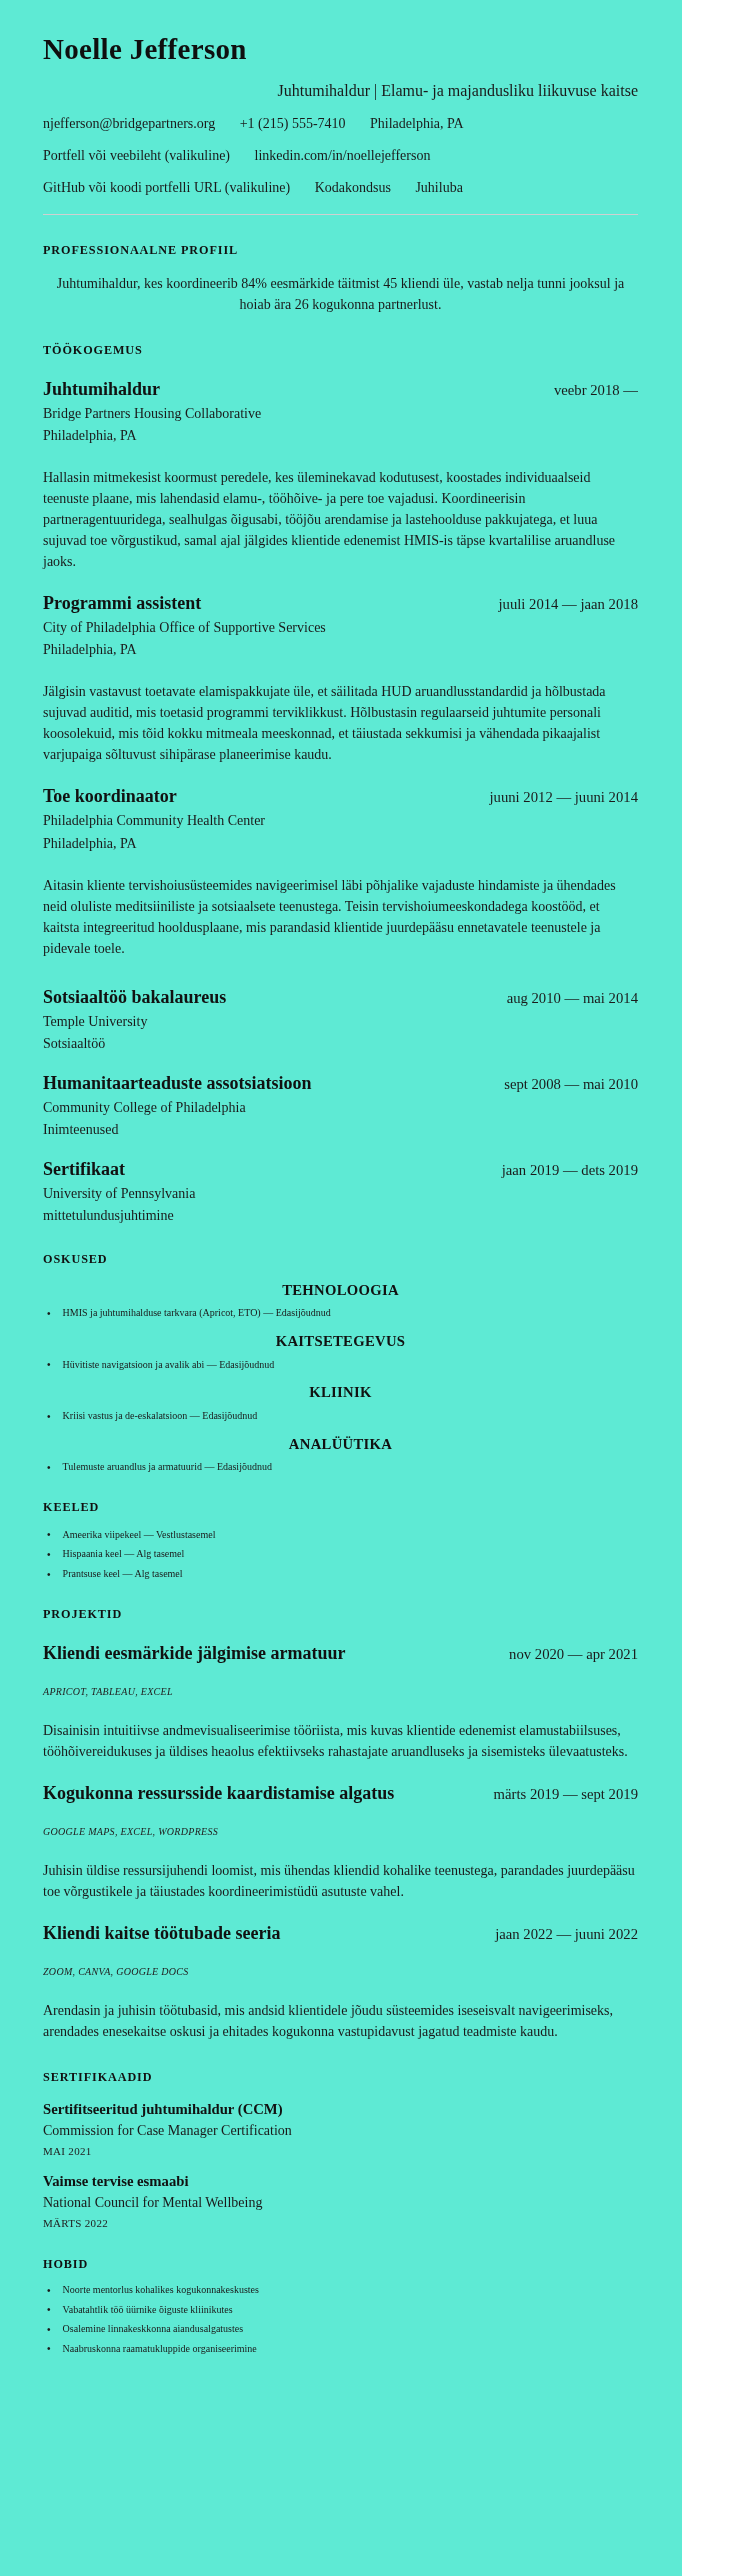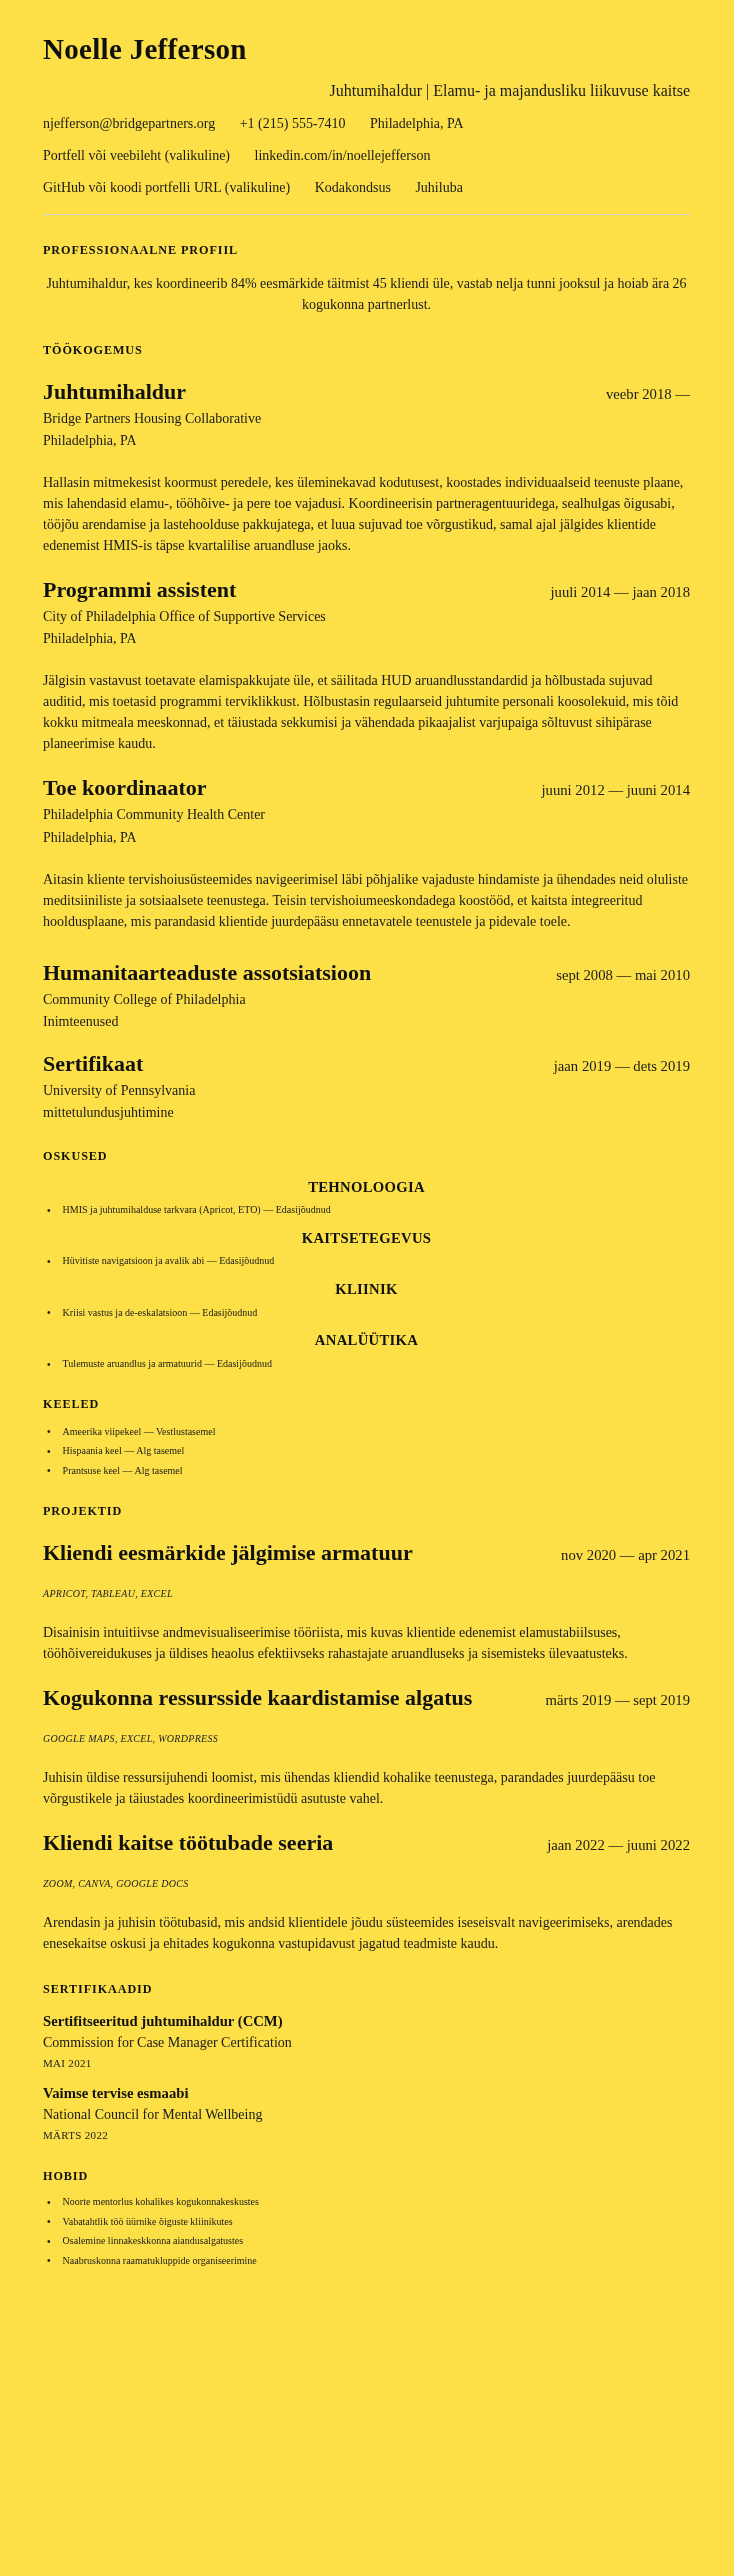--- a/index.html
+++ b/index.html
@@ -1,21 +1,21 @@
 <!DOCTYPE html>
 <html style="font-size:9.8px"><head>
 <meta charset="utf-8">
 <style>
   html, body { margin: 0; padding: 0; background: #ffffff; }
   .page {
-    width: 734px;
+    width: 682px;
     min-height: 2576px;
     box-sizing: border-box;
     padding: 34px 44px 24.5px 43px;
-    background: #fde047;
+    background: #5eead4;
     font-family: "Liberation Serif", "DejaVu Serif", serif;
     color: #1a1a1a;
     overflow: hidden;
   }
   .name {
     font-size: 29px;
     font-weight: bold;
     color: #0f0f0f;
     margin: 0;
     line-height: 1.1;
@@ -29,21 +29,21 @@
   .section-heading {
     font-size: 12.2px;
     font-weight: bold;
     letter-spacing: 0.9px;
     color: #111111;
   }
   .para { font-size: 14px; line-height: 1.5; margin-top: 14.7px; text-align: center; }
 
   .entry { margin-top: 21px; }
   .entry-head { display: flex; justify-content: space-between; align-items: baseline; }
-  .entry-title { font-size: 22px; font-weight: bold; color: #111111; }
+  .entry-title { font-size: 18px; font-weight: bold; color: #111111; }
   .entry-dates { font-size: 14.7px; white-space: nowrap; }
   .entry-sub { font-size: 14px; margin-top: 6.1px; }
   .entry-desc { font-size: 14px; line-height: 1.5; margin-top: 23px; }
 
   .skill-group { margin-top: 14.7px; }
   .skill-cat { font-size: 14.7px; font-weight: bold; letter-spacing: 0.3px; color: #111111; text-align: center; }
 
   ul.bullets { list-style: none; margin: 7.3px 0 0 0; padding: 0; font-size: 10px; }
   ul.bullets li { margin-top: 8.6px; padding-left: 19.6px; position: relative; }
   ul.bullets li::before {
@@ -122,20 +122,28 @@
         <span class="entry-dates">juuni 2012 — juuni 2014</span>
       </div>
       <div class="entry-sub">Philadelphia Community Health Center</div>
       <div class="entry-sub">Philadelphia, PA</div>
       <div class="entry-desc">Aitasin kliente tervishoiusüsteemides navigeerimisel läbi põhjalike vajaduste hindamiste ja ühendades neid oluliste meditsiiniliste ja sotsiaalsete teenustega. Teisin tervishoiumeeskondadega koostööd, et kaitsta integreeritud hooldusplaane, mis parandasid klientide juurdepääsu ennetavatele teenustele ja pidevale toele.</div>
     </div>
   </section>
 
   <section class="section">
 
+    <div class="entry">
+      <div class="entry-head">
+        <span class="entry-title">Sotsiaaltöö bakalaureus</span>
+        <span class="entry-dates">aug 2010 — mai 2014</span>
+      </div>
+      <div class="entry-sub">Temple University</div>
+      <div class="entry-sub">Sotsiaaltöö</div>
+    </div>
 
     <div class="entry">
       <div class="entry-head">
         <span class="entry-title">Humanitaarteaduste assotsiatsioon</span>
         <span class="entry-dates">sept 2008 — mai 2010</span>
       </div>
       <div class="entry-sub">Community College of Philadelphia</div>
       <div class="entry-sub">Inimteenused</div>
     </div>
 

